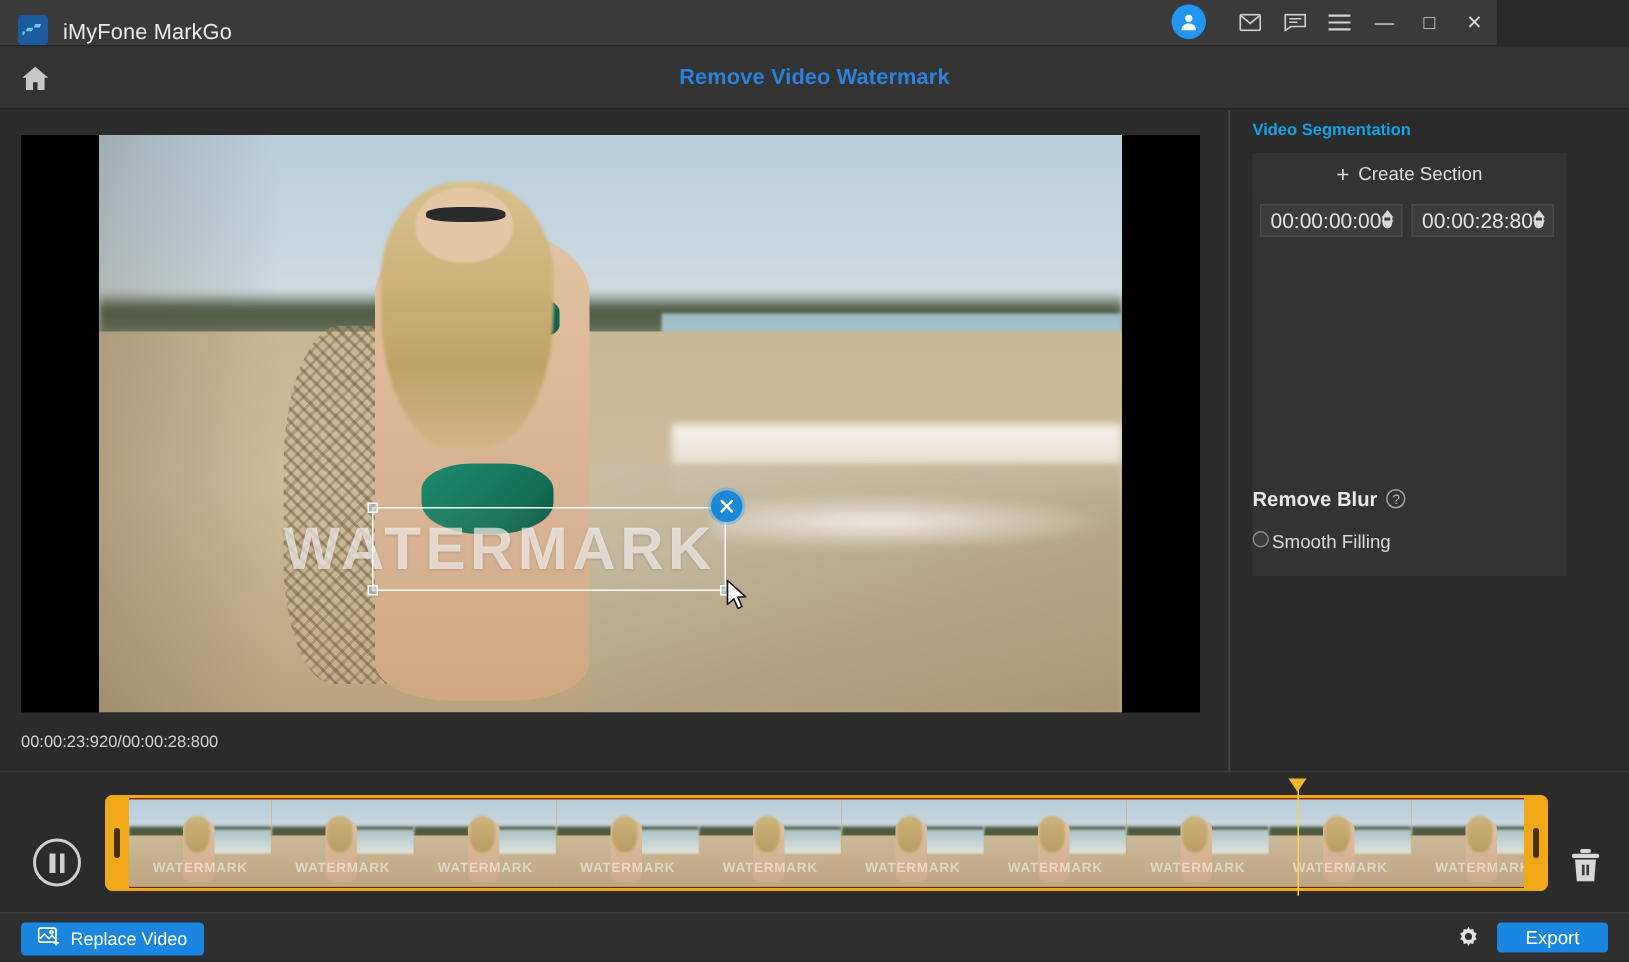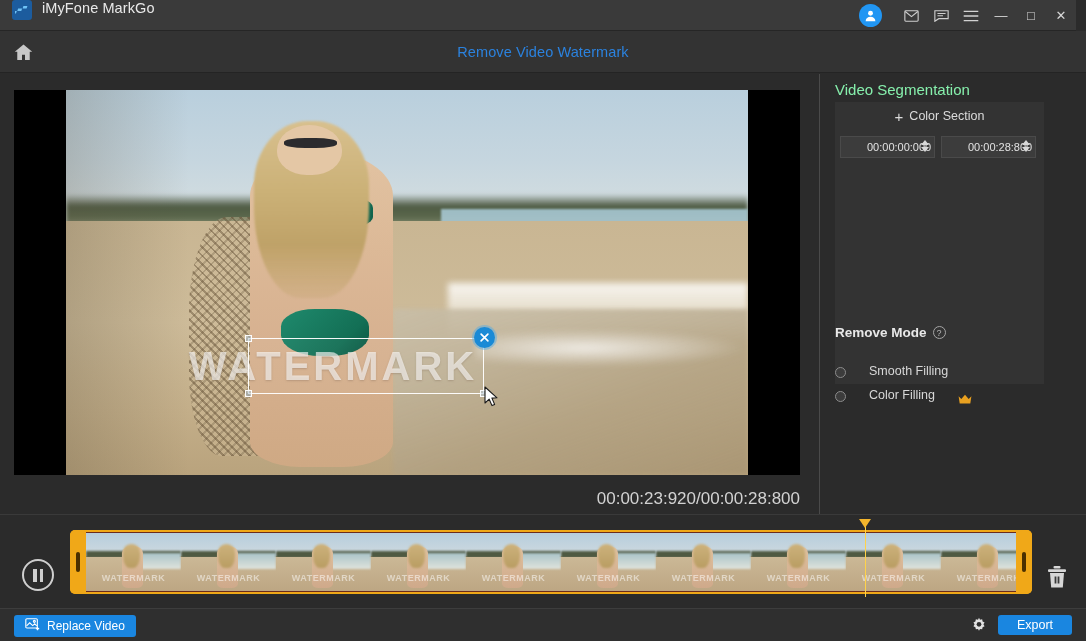--- a/index.html
+++ b/index.html
@@ -12,23 +12,23 @@
   }
   .app {
     position: relative;
     width: 1086px; height: 641px;
     background: #2b2b2b;
   }
 
   
   .titlebar {
     position: absolute; left: 0; top: 0;
-    width: 1076px; height: 31px;
+    width: 998px; height: 31px;
     background: #3a3a3a;
-    display: flex; align-items: flex-start;
+    display: flex; align-items: flex-end;
     border-bottom: 1px solid #262626;
   }
   .app-logo {
     width: 20px; height: 20px; margin-left: 12px;
     background: #1c5c9e; border-radius: 3px;
     display: flex; align-items: center; justify-content: center;
   }
   .app-logo svg { display: block; }
   .app-title {
     margin-left: 10px;
@@ -64,21 +64,21 @@
   .home-btn {
     position: absolute; left: 11px; top: 10px;
     width: 24px; height: 22px;
     display: flex; align-items: center; justify-content: center;
     color: #c8c8c8;
   }
   .page-title {
     position: absolute; left: 0; top: 0;
     width: 1086px; height: 42px;
     display: flex; align-items: center; justify-content: center;
-    font-size: 14.5px; font-weight: normal; color: #2b82de;
+    font-size: 14.5px; font-weight: bold; color: #2b82de;
     letter-spacing: .1px;
   }
 
   
   .preview-wrap {
     position: absolute; left: 14px; top: 90px;
     width: 786px; height: 385px;
     background: #000;
     overflow: hidden;
   }
@@ -202,37 +202,37 @@
     display: flex; align-items: center; justify-content: center;
     box-shadow: 0 0 0 2px rgba(80,170,230,.45);
   }
   .cursor-arrow {
     position: absolute; left: 484px; top: 386px;
     width: 16px; height: 22px;
   }
 
   .time-readout {
     position: absolute; left: 14px; top: 489px;
-    width: 786px; text-align: right;
-    font-size: 17px; color: #d2d2d2;
+    width: 786px; text-align: left;
+    font-size: 11px; color: #d2d2d2;
   }
 
   
   .divider-v {
     position: absolute; left: 819px; top: 74px;
     width: 1px; height: 440px; background: #4a4a4a;
   }
   .rpanel {
     position: absolute; left: 826px; top: 74px;
     width: 260px; height: 440px;
     background: #2b2b2b;
   }
   .rp-title {
     position: absolute; left: 9px; top: 7px;
-    font-size: 15px; font-weight: normal; color: #86efac;
+    font-size: 11px; font-weight: bold; color: #0ea5e9;
   }
   .seg-box {
     position: absolute; left: 9px; top: 28px;
     width: 209px; height: 282px;
     background: #333333;
   }
   .create-section {
     height: 28px; width: 100%;
     display: flex; align-items: center; justify-content: center;
     gap: 6px;
@@ -250,21 +250,21 @@
   .time-fields {
     display: flex; gap: 6px; padding: 6px 5px 0 5px;
   }
   .tf {
     position: relative;
     width: 95px; height: 22px;
     background: #3c3c3c; border: 1px solid #4a4a4a;
     display: flex; align-items: center;
   }
   .tf span.val {
-    font-size: 11px; color: #e2e2e2; padding-left: 6px; margin-left: 20px;
+    font-size: 14px; color: #e2e2e2; padding-left: 6px;
   }
   .spin {
     position: absolute; right: 5px; top: 3px;
     display: flex; flex-direction: column; align-items: center; gap: 2px;
   }
   .spin i { display: block; width: 0; height: 0; }
   .spin .up { border-left: 4px solid transparent; border-right: 4px solid transparent; border-bottom: 5px solid #d8d8d8; }
   .spin .dn { border-left: 4px solid transparent; border-right: 4px solid transparent; border-top: 5px solid #d8d8d8; }
 
   .rm-title {
@@ -273,21 +273,21 @@
     font-size: 13.5px; font-weight: bold; color: #e8e8e8;
   }
   .help-icon {
     width: 13px; height: 13px; border-radius: 50%;
     border: 1px solid #a5a5a5; color: #b5b5b5;
     font-size: 9px; font-weight: normal;
     display: flex; align-items: center; justify-content: center;
   }
   .modes { position: absolute; left: 9px; top: 280px; width: 230px; }
   .mode-row {
-    height: 24px; display: flex; align-items: flex-end; gap: 23px;
+    height: 24px; display: flex; align-items: flex-start; gap: 2px;
   }
   .radio {
     width: 11px; height: 11px; border-radius: 50%;
     border: 1px solid #8c8c8c; background: #3c3c3c;
     flex: none;
   }
   .mode-label { font-size: 12.5px; color: #d8d8d8; }
   .crown { width: 14px; height: 11px; display: inline-block; }
 
   
@@ -498,58 +498,49 @@
 
   <div class="time-readout">00:00:23:920/00:00:28:800</div>
 
   <div class="divider-v"></div>
   <div class="rpanel">
     <div class="rp-title">Video Segmentation</div>
 
     <div class="seg-box">
       <div class="create-section">
         <span class="cs-plus">+</span>
-        <span>Color Section</span>
+        <span>Create Section</span>
       </div>
       <div class="time-fields">
         <div class="tf">
           <span class="val">00:00:00:000</span>
           <span class="spin">
               <i class="up"></i>
               <i class="dn"></i>
             </span>
         </div>
         <div class="tf">
           <span class="val">00:00:28:800</span>
           <span class="spin">
               <i class="up"></i>
               <i class="dn"></i>
             </span>
         </div>
       </div>
     </div>
 
     <div class="rm-title">
-      <span>Remove Mode</span>
+      <span>Remove Blur</span>
       <span class="help-icon">?</span>
     </div>
 
     <div class="modes">
       <div class="mode-row">
         <span class="radio"></span>
         <span class="mode-label">Smooth Filling</span>
-      </div>
-      <div class="mode-row">
-        <span class="radio"></span>
-        <span class="mode-label">Color Filling</span>
-        <span class="crown">
-          <svg width="14" height="11" viewBox="0 0 14 11" fill="#e8a020">
-            <path d="M0.6 2.2 3.3 5 7 0.8 10.7 5 13.4 2.2l-1.1 7.2H1.7z"></path>
-          </svg>
-        </span>
       </div>
     </div>
   </div>
 
   <div class="timeline-area">
     <div class="play-btn">
         <i></i>
         <i></i>
       </div>
 

